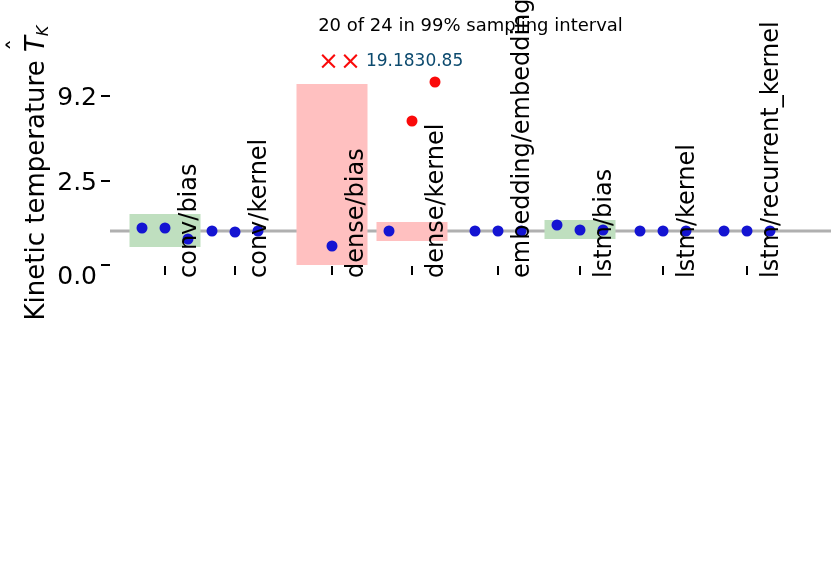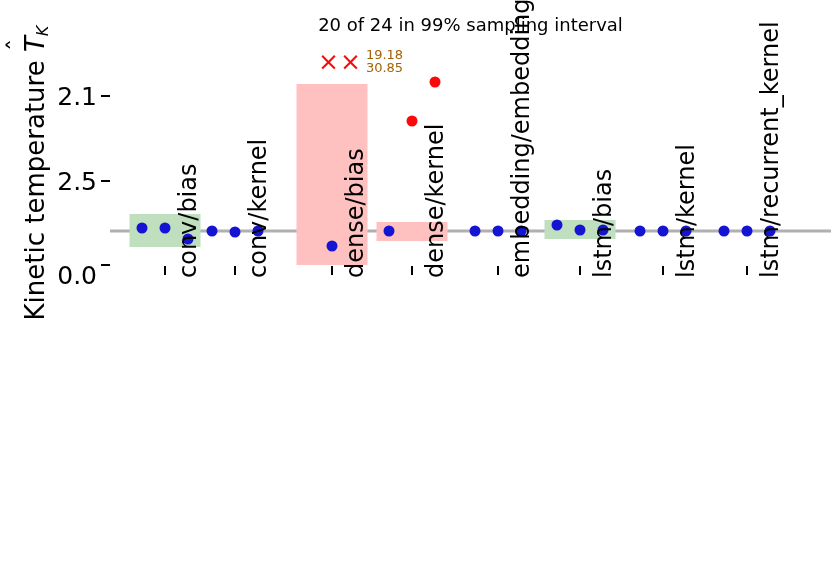--- a/index.html
+++ b/index.html
@@ -165,23 +165,23 @@
   }
   .outlier-marks {
     font-size: 25px;
     color: #fa0a0a;
     letter-spacing: 1px;
     line-height: 1;
     font-weight: 500;
   }
   .outlier-values {
     display: flex;
-    flex-direction: column;
-    font-size: 13px;
-    color: #a16207;
+    flex-direction: row;
+    font-size: 17px;
+    color: #0c4a6e;
     line-height: 1.02;
   }
 </style>
 </head>
 <body>
 
 <div id="figure">
 
   <div class="chart-title">20 of 24 in 99% sampling interval</div>
 
@@ -191,21 +191,21 @@
     </span>
   </div>
 
   <div id="plot">
       <div class="hline" style="top: 191.2px; background: rgb(176, 176, 176);"></div>
       <div class="ytick-mark" style="top: 225px;"></div>
       <div class="ytick-label" style="top: 235px;">0.0</div>
       <div class="ytick-mark" style="top: 140.5px;"></div>
       <div class="ytick-label" style="top: 140.5px; margin-left: 28px;">2.5</div>
       <div class="ytick-mark" style="top: 56px;"></div>
-      <div class="ytick-label" style="top: 56px;">2.1</div>
+      <div class="ytick-label" style="top: 56px;">9.2</div>
       <div class="band green" style="left: 55px; top: 174.3px; height: 33.124px; width: 71px; background: rgb(191, 223, 191);"></div>
       <div class="pt blue" style="left: 32px; top: 188.158px;"></div>
       <div class="pt blue" style="left: 55px; top: 187.82px;"></div>
       <div class="pt blue" style="left: 78px; top: 198.636px;"></div>
       <div class="xtick-mark" style="left: 55px;"></div>
       <div class="xtick-label-wrap" style="left: 55px;">
         <span class="xtick-label">conv/bias</span>
       </div>
       <div class="pt blue" style="left: 102px; top: 191.2px;"></div>
       <div class="pt blue" style="left: 125px; top: 191.538px;"></div>

